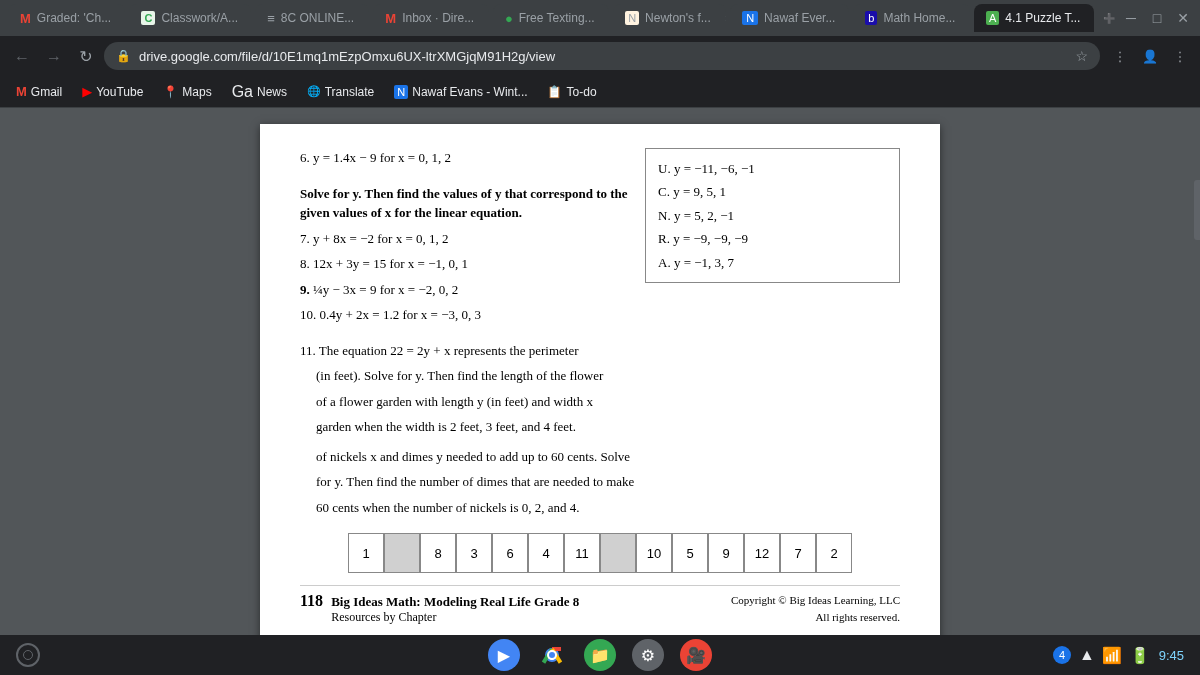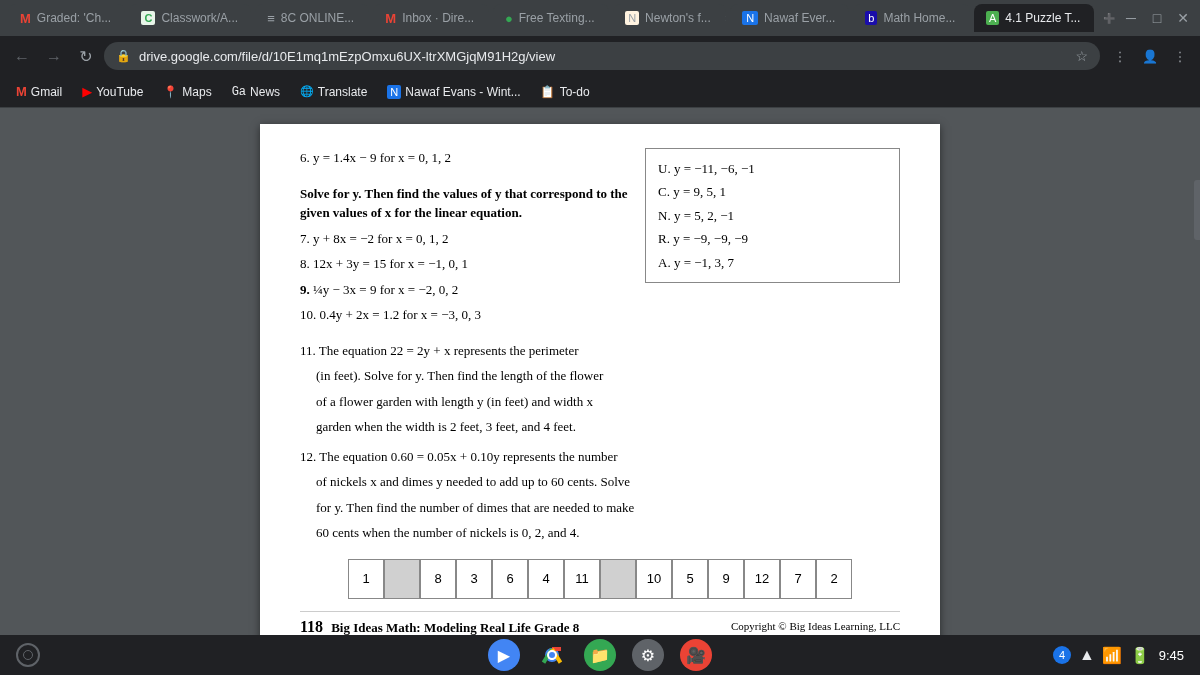--- a/index.html
+++ b/index.html
@@ -305,21 +305,21 @@
       cursor: pointer;
       font-size: 18px;
     }
     .tb-icon.play { background: #4285f4; }
     .tb-icon.chrome { background: transparent; }
     .tb-icon.files { background: #34a853; }
     .tb-icon.settings { background: #5f6368; }
     .tb-icon.camera { background: #ea4335; }
 
     .status-time {
-      color: #ffffff;
+      color: #7dd3fc;
       font-size: 13px;
     }
     .status-icons {
       display: flex;
       align-items: center;
       gap: 8px;
       color: #e8eaed;
     }
     .badge-num {
       background: #1a73e8;
@@ -447,21 +447,21 @@
   </div>
   <div class="bookmark-item">
     <span style="color:#ff0000;font-size:13px;">▶</span>
     <span>YouTube</span>
   </div>
   <div class="bookmark-item">
     <span style="font-size:12px;">📍</span>
     <span>Maps</span>
   </div>
   <div class="bookmark-item">
-    <span style="font-size:12px;font-family:Liberation Mono, monospace;">Ga</span>
+    <span style="font-size:16px;">Ga</span>
     <span>News</span>
   </div>
   <div class="bookmark-item">
     <span style="font-size:11px;color:#4285f4;">🌐</span>
     <span>Translate</span>
   </div>
   <div class="bookmark-item">
     <span style="font-size:11px;background:#1a73e8;color:#fff;padding:1px 3px;border-radius:2px;">N</span>
     <span>Nawaf Evans - Wint...</span>
   </div>
@@ -500,21 +500,20 @@
     </div>
 
     <div class="problem-block">
       <div class="p-line">11.  The equation 22 = 2y + x represents the perimeter</div>
       <div class="p-line indent">(in feet). Solve for y. Then find the length of the flower</div>
       <div class="p-line indent">of a flower garden with length y (in feet) and width x</div>
       <div class="p-line indent">garden when the width is 2 feet, 3 feet, and 4 feet.</div>
     </div>
 
     <div class="problem-block">
-      <div class="p-line">12.  The equation 0.60 = 0.05x + 0.10y represents the number</div>
       <div class="p-line indent">of nickels x and dimes y needed to add up to 60 cents. Solve</div>
       <div class="p-line indent">for y. Then find the number of dimes that are needed to make</div>
       <div class="p-line indent">60 cents when the number of nickels is 0, 2, and 4.</div>
     </div>
 
     <div class="number-grid" id="number-grid">
         <div class="grid-cell">1</div>
         <div class="grid-cell shaded"></div>
         <div class="grid-cell">8</div>
         <div class="grid-cell">3</div>

